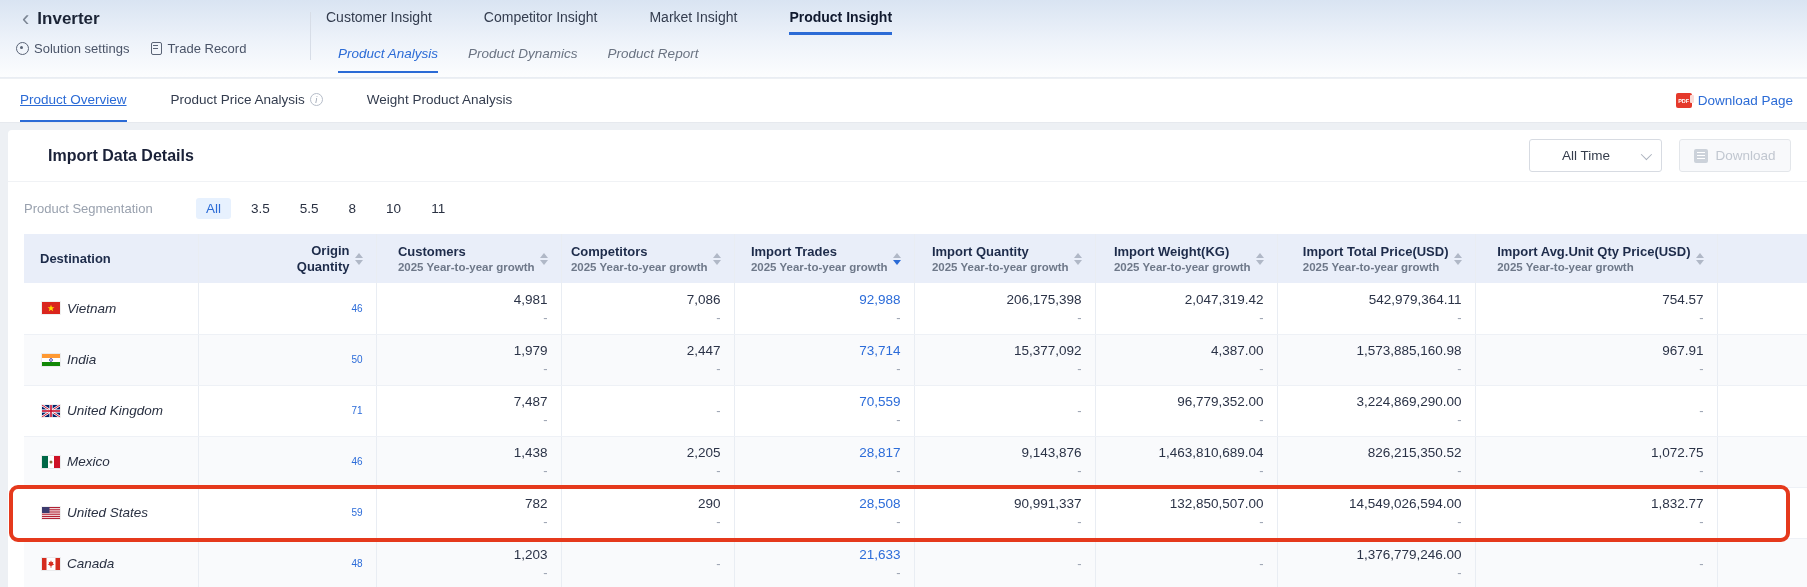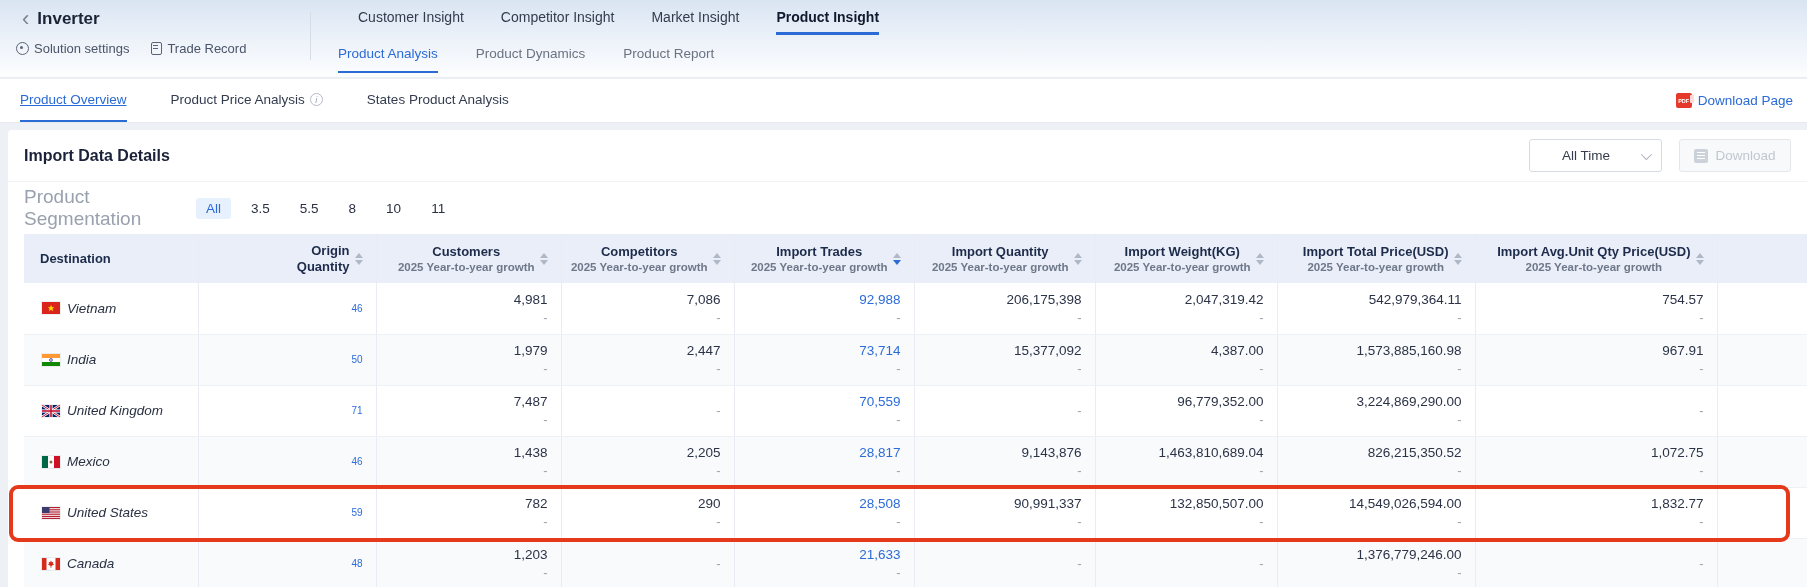--- a/index.html
+++ b/index.html
@@ -13,24 +13,24 @@
   .back { font-size:22px; line-height:20px; color:#7c8694; cursor:pointer; }
   .page-title { font-size:17px; font-weight:bold; color:#1b2436; }
   .toolrow { position:absolute; left:16px; top:41px; display:flex; align-items:center; gap:22px; }
   .toolitem { display:flex; align-items:center; gap:5px; font-size:13px; color:#4a5468; cursor:pointer; }
   .gear-ic { width:13px; height:13px; border:1.4px solid #5a6476; border-radius:50%; position:relative; }
   .gear-ic::after { content:""; position:absolute; left:3px; top:3px; width:3px; height:3px; background:#5a6476; border-radius:50%; }
   .clip-ic { width:11px; height:13px; border:1.4px solid #5a6476; border-radius:2px; position:relative; }
   .clip-ic::before { content:""; position:absolute; left:1px; top:2px; width:5px; height:1.4px; background:#5a6476; box-shadow:0 3px 0 #5a6476; }
   .vdiv { position:absolute; left:310px; top:12px; width:1px; height:48px; background:#d7dde7; }
 
-  .main-tabs { position:absolute; left:358px; top:9px; display:flex; gap:37px; }
+  .main-tabs { position:absolute; left:326px; top:9px; display:flex; gap:52px; }
   .main-tab { font-size:14px; color:#333c4e; padding-bottom:7px; border-bottom:3px solid transparent; cursor:pointer; }
   .main-tab.active { color:#10192e; font-weight:bold; border-bottom-color:#2b6bd6; }
-  .sub-tabs { position:absolute; left:338px; top:46px; display:flex; gap:38px; }
+  .sub-tabs { position:absolute; left:338px; top:46px; display:flex; gap:30px;font-style:italic; }
   .sub-tab { font-size:13.5px; color:#6a7382; padding-bottom:10px; border-bottom:2px solid transparent; cursor:pointer; }
   .sub-tab.active { color:#2b6bd6; border-bottom-color:#2b6bd6; }
 
   
   .navrow { position:absolute; left:0; top:79px; width:1807px; height:44px; background:#fff;
     border-bottom:1px solid #e6e9ee; display:flex; align-items:stretch; padding:0 14px 0 20px; }
   .nav-items { display:flex; gap:44px; }
   .nav-item { display:flex; align-items:center; gap:5px; font-size:13.5px; color:#333c4e;
     border-bottom:2px solid transparent; cursor:pointer; }
   .nav-item.active { color:#2b6bd6; border-bottom-color:#2b6bd6;text-decoration:underline; }
@@ -38,46 +38,46 @@
     font-size:9px; display:flex; align-items:center; justify-content:center; font-style:italic; }
   .nav-spacer { flex:1; }
   .dl-page { display:flex; align-items:center; gap:6px; font-size:13.5px; color:#2b6bd6; cursor:pointer; }
   .pdf-ic { width:16px; height:15px; background:#e5392b; border-radius:2px; position:relative;
     color:#fff; font-size:5.5px; font-weight:bold; display:flex; align-items:center; justify-content:center; }
   .pdf-ic::after { content:""; position:absolute; right:-2px; top:2px; width:4px; height:8px; background:#fbdcd8; border-radius:1px; }
 
   
   .card { position:absolute; left:8px; top:130px; right:0; bottom:0; background:#fff; border-radius:4px 0 0 0; overflow:hidden; }
   .card-head { height:52px; display:flex; align-items:center; padding:0 16px; border-bottom:1px solid #f0f2f5; }
-  .card-title { font-size:16px; font-weight:bold; color:#1a2138; flex:1; }
+  .card-title { font-size:16px; font-weight:bold; color:#1a2138; flex:1;margin-left:24px; }
   .time-select { width:133px; height:33px; border:1px solid #d7dbe2; border-radius:3px; background:#fff;
     display:flex; align-items:center; padding:0 12px; margin-right:17px; cursor:pointer; }
   .time-select .val { flex:1; font-size:13.5px; color:#353d4c;margin-left:20px; }
   .chev { width:8px; height:8px; border-right:1.6px solid #aab1bd; border-bottom:1.6px solid #aab1bd;
     transform:rotate(45deg) translateY(-2px); }
   .dl-btn { width:112px; height:33px; border:1px solid #e3e6ea; border-radius:3px; background:#f8f9fb;
     display:flex; align-items:center; justify-content:center; gap:7px; font-size:13.5px; color:#c1c7d0; cursor:not-allowed; }
   .xls-ic { width:14px; height:14px; background:#ccd2da; border-radius:2px; position:relative; }
   .xls-ic::after { content:""; position:absolute; left:3px; top:3px; right:3px; height:1.5px; background:#fff;
     box-shadow:0 3px 0 #fff, 0 6px 0 #fff; }
 
   .seg-row { display:flex; align-items:center; padding-left:16px; margin-top:13px; height:26px; }
-  .seg-label { font-size:19px; color:#99a1ae; width:146px; }
+  .seg-label { font-size:13px; color:#99a1ae; width:146px; }
   .seg-opts { display:flex; gap:10px; margin-left:26px; }
   .seg-opt { font-size:13.5px; color:#2a3142; padding:3px 10px; border-radius:3px; cursor:pointer; }
   .seg-opt.active { color:#2b6bd6; background:#e7f1fe; }
 
   
   .table-wrap { margin:13px 0 0 16px; overflow:hidden; position:relative; }
   table { border-collapse:collapse; table-layout:fixed; width:1933px; }
   th, td { border-right:1px solid #e9edf3; vertical-align:middle; }
   thead th { background:#e9eef9; height:49px; padding:0 13px 0 8px; }
   .th-flex { display:flex; align-items:center; justify-content:flex-end; gap:5px; }
   .th-flex.left { justify-content:flex-start; padding-left:8px; }
-  .th-lines { display:flex; flex-direction:column; align-items:center; }
+  .th-lines { display:flex; flex-direction:column; align-items:flex-start; }
   .th-flex.left .th-lines { align-items:flex-start; }
   .th-label { font-size:13px; font-weight:bold; color:#1d2b4a; line-height:16px; white-space:pre-line; text-align:right; }
   .th-sub { font-size:11.5px; color:#6e7889; line-height:14px; white-space:nowrap; }
   .sorter { display:flex; flex-direction:column; align-items:center; cursor:pointer; }
   .caret { width:0; height:0; border-left:4px solid transparent; border-right:4px solid transparent; }
   .caret.up { border-bottom:5px solid #b0b8c7; }
   .caret.down { border-top:5px solid #b0b8c7; margin-top:2px; }
   .caret.down.active { border-top-color:#2b6bd6; }
 
   tbody td { height:51px; border-bottom:1px solid #eef1f6; padding:0 13px 0 8px; }
@@ -133,21 +133,21 @@
 <div class="navrow">
   <div class="nav-items">
       <div class="nav-item active">
         <span>Product Overview</span>
       </div>
       <div class="nav-item">
         <span>Product Price Analysis</span>
         <span class="info-ic">i</span>
       </div>
       <div class="nav-item">
-        <span>States Product Analysis</span>
+        <span>Weight Product Analysis</span>
       </div>
     </div>
   <div class="nav-spacer"></div>
   <div class="dl-page">
     <span class="pdf-ic">PDF</span>
     <span>Download Page</span>
   </div>
 </div>
 
 <div class="card">

